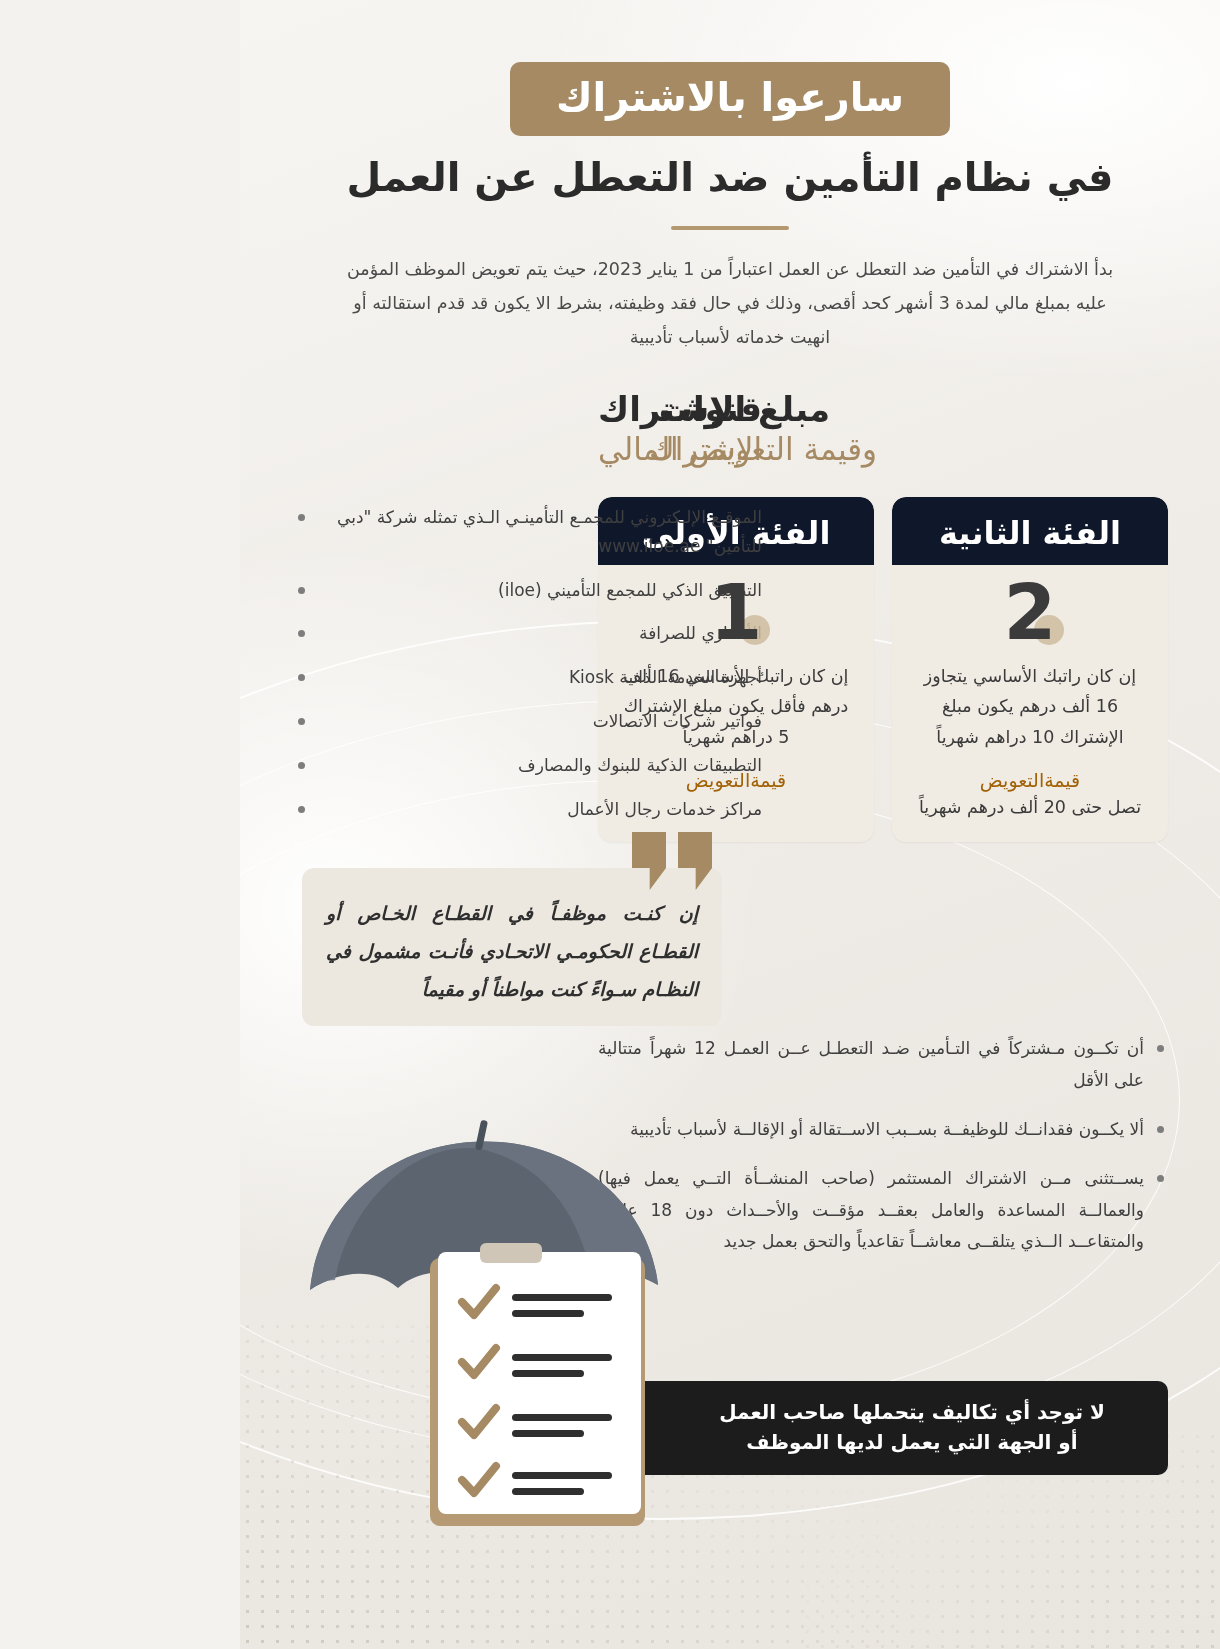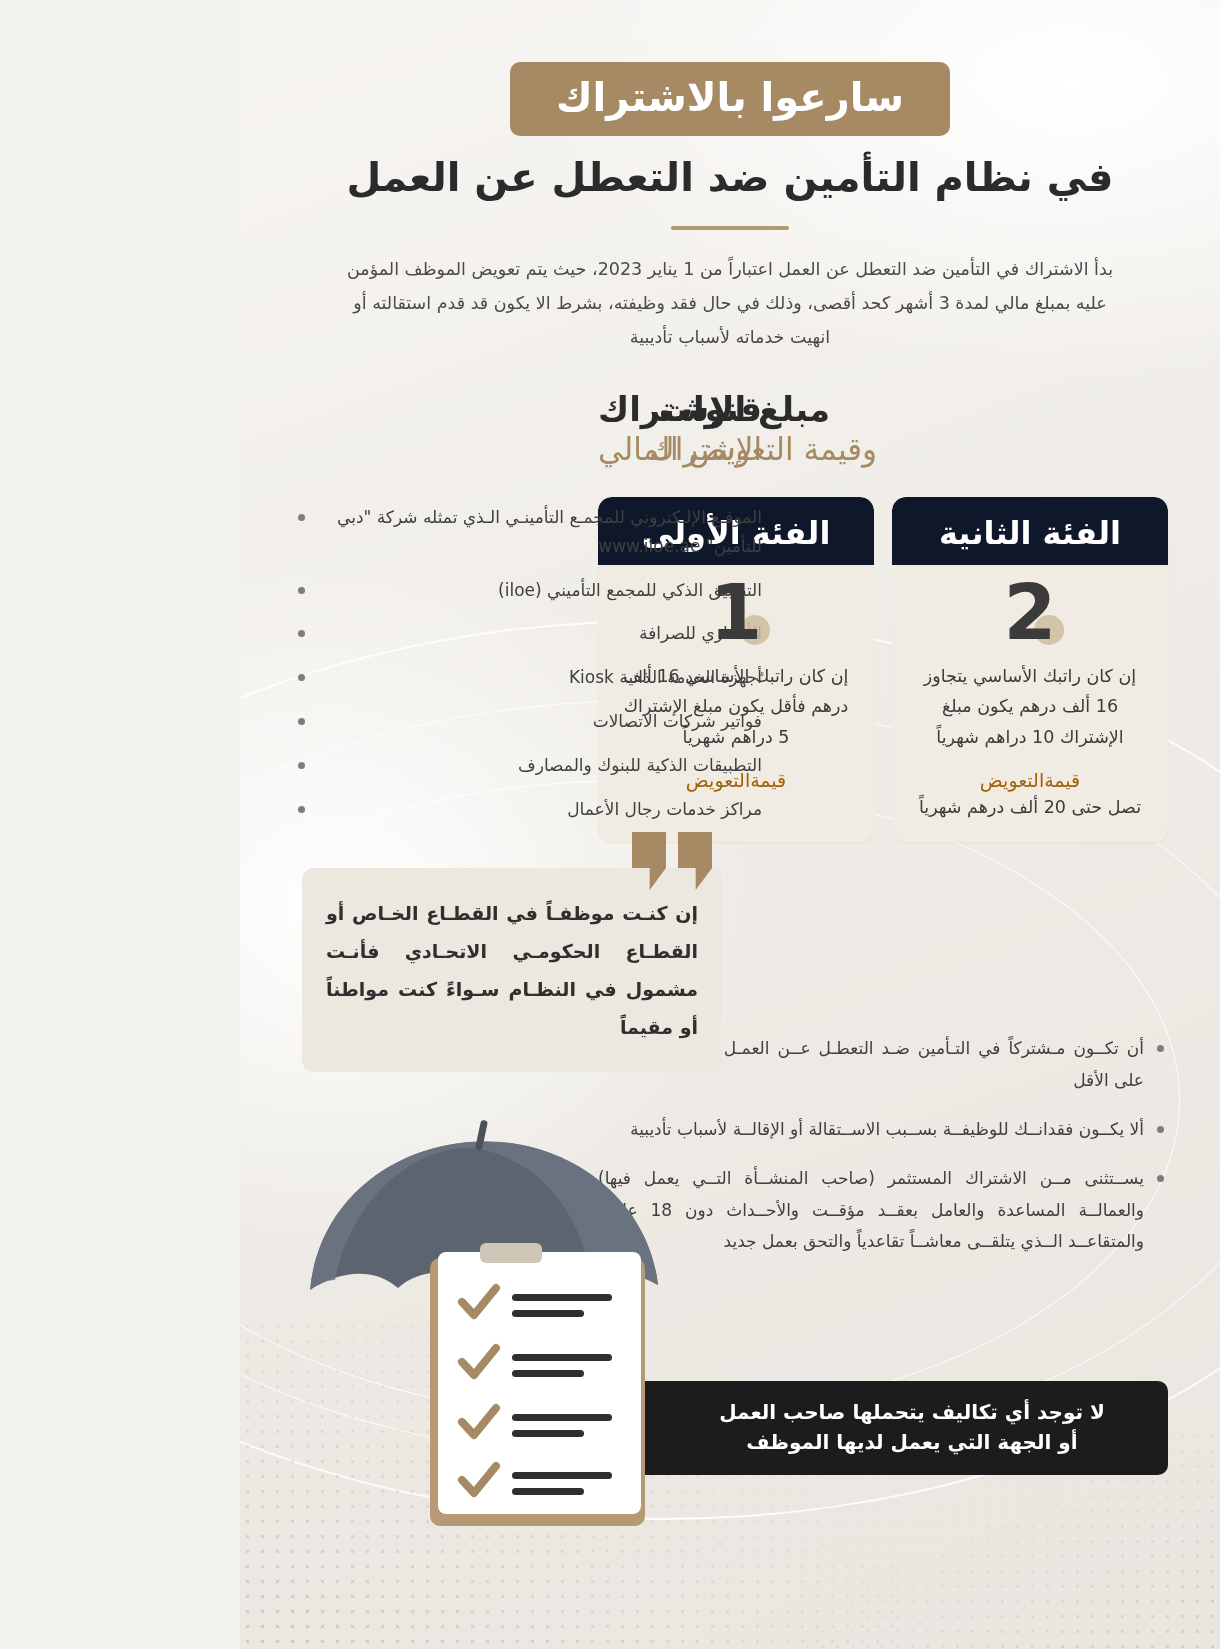--- a/index.html
+++ b/index.html
@@ -182,25 +182,26 @@
   .quote-wrap { position: absolute; top: 868px; left: 62px; width: 420px; }
   .quote-mark {
     position: absolute; top: -36px; right: 10px;
     font-size: 0; line-height: 0;
   }
   .qm { display: inline-block; width: 34px; height: 58px; background: #a58a63; margin-left: 12px;
         clip-path: polygon(0 0, 100% 0, 100% 62%, 52% 100%, 52% 62%, 0 62%); }
   .quote-box {
     background: #ece7df;
     border-radius: 12px;
-    padding: 26px 24px 26px 24px;
+    padding: 26px 24px 18px 24px;
     font-size: 19px; font-weight: bold; line-height: 2.0;
     color: #2f2f2f;
     text-align: justify;
     text-align-last: right;
+    font-style: italic;
   }
 
   
   .illus { position: absolute; left: 40px; top: 1080px; width: 470px; height: 460px; }
 </style>
 </head>
 <body>
 
 <div id="page">
 

